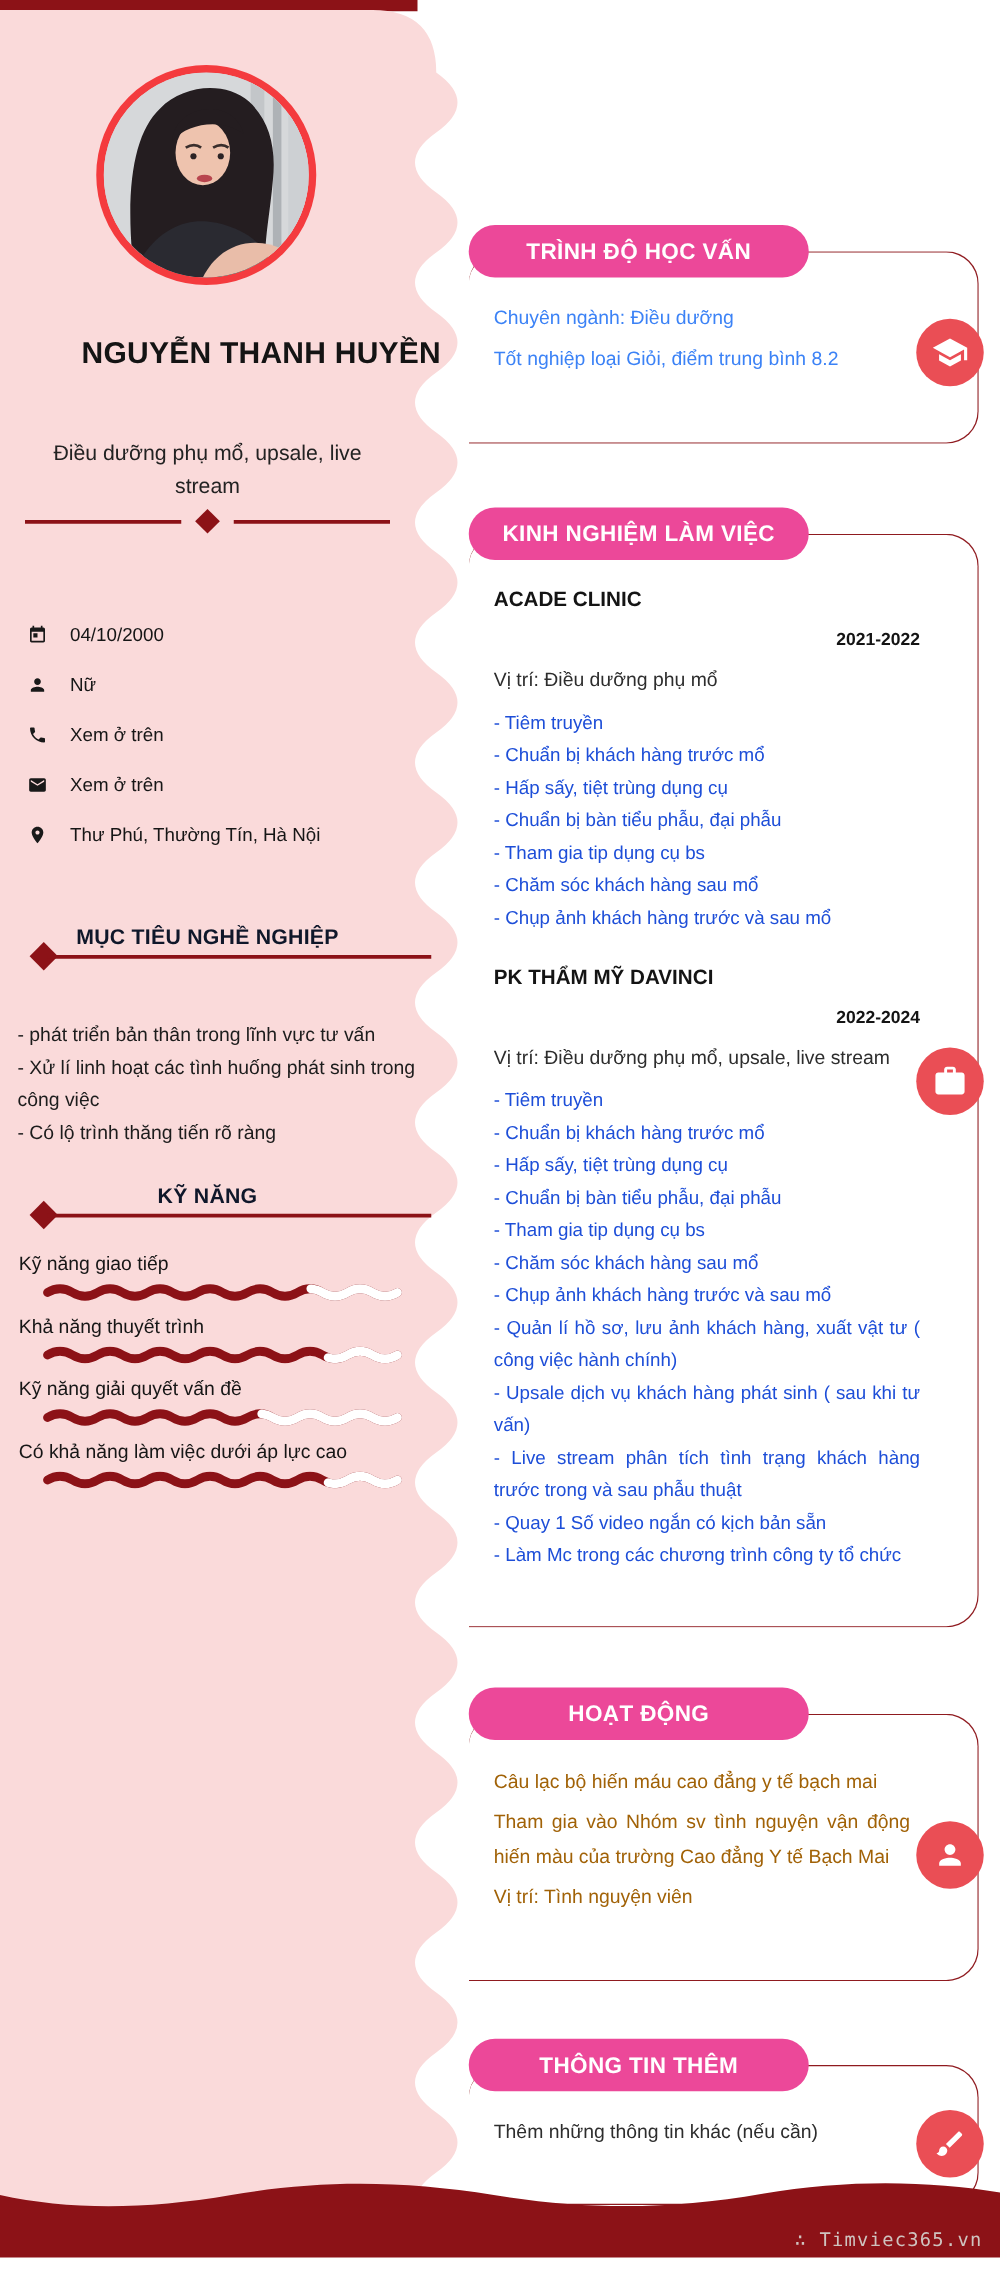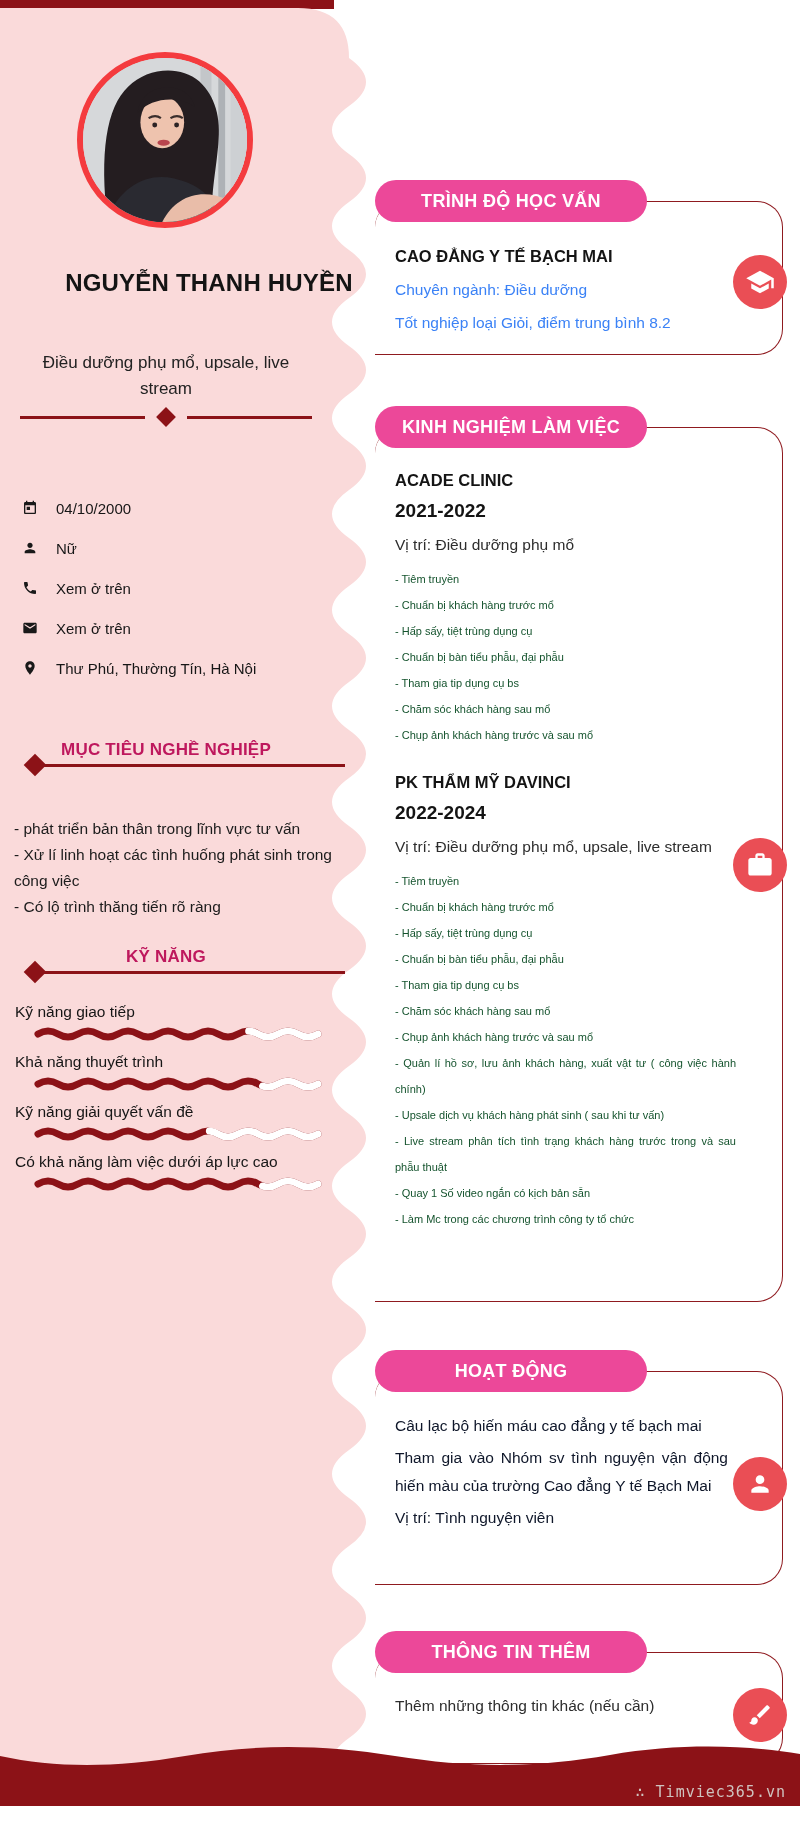--- a/index.html
+++ b/index.html
@@ -17,21 +17,21 @@
   .jobtitle{position:absolute;left:0;top:350px;width:332px;padding:0 24px;box-sizing:border-box;
         text-align:center;font-size:17px;line-height:26px;color:#222;}
   .divider{position:absolute;left:20px;top:409px;width:292px;height:16px;display:flex;align-items:center;}
   .divider .dline{flex:1;height:3px;background:#8c1217;}
   .divider .ddiamond{width:14px;height:14px;background:#8c1217;transform:rotate(45deg);margin:0 14px;flex:none;}
   .contacts{position:absolute;left:22px;top:488px;width:300px;}
   .contact-row{height:40px;display:flex;align-items:center;gap:18px;}
   .contact-row svg{flex:none;}
   .contact-row .cval{font-size:15px;color:#161616;}
   .side-heading{position:absolute;left:0;width:332px;text-align:center;
-        font-size:17px;font-weight:bold;color:#be185d;letter-spacing:.2px;}
+        font-size:17px;font-weight:bold;color:#0f172a;letter-spacing:.2px;}
   .side-rule{position:absolute;left:38px;width:307px;height:2.5px;background:#8c1217;}
   .rule-diamond{position:absolute;left:27px;width:16px;height:16px;background:#8c1217;transform:rotate(45deg);}
   .objective{position:absolute;left:14px;top:816px;width:318px;font-size:15.5px;line-height:26px;
         color:#1c1c1c;text-align:justify;}
   .objective p{margin:0;}
   .skills{position:absolute;left:0;top:1000px;width:350px;}
   .skill-item{position:relative;height:50px;}
   .skill-label{position:absolute;left:15px;top:2px;font-size:15.5px;color:#161616;line-height:20px;}
   .skill-item svg{position:absolute;left:33px;top:27px;}
   
@@ -41,25 +41,25 @@
         display:flex;align-items:center;justify-content:center;color:#fff;font-weight:bold;
         font-size:18px;letter-spacing:.3px;z-index:3;}
   .card{margin-top:21px;border:1.5px solid #8f1a1f;border-left:none;
         border-radius:26px 26px 26px 0;box-sizing:border-box;
         padding:40px 46px 20px 20px;background:transparent;}
   .icon-circle{position:absolute;left:358px;width:54px;height:54px;border-radius:50%;
         background:#ea4e55;display:flex;align-items:center;justify-content:center;z-index:4;}
   .school{font-size:16.5px;font-weight:bold;color:#141414;margin:2px 0 8px 0;line-height:25px;}
   .bodyline{font-size:15.5px;color:#3b82f6;margin:0 0 8px 0;line-height:25px;}
   .company{font-size:16.5px;font-weight:bold;color:#141414;margin:0;line-height:24px;}
-  .period{font-size:19px;font-weight:bold;color:#141414;text-align:left;margin:7px 0 0 0;line-height:24px;}
+  .period{font-size:14px;font-weight:bold;color:#141414;text-align:right;margin:7px 0 0 0;line-height:24px;}
   .position{font-size:15.5px;color:#2d2d2d;margin:9px 0 8px 0;line-height:26px;}
-  .duties p{font-size:11px;color:#14532d;margin:0;line-height:26px;text-align:justify;}
+  .duties p{font-size:15px;color:#1d4ed8;margin:0;line-height:26px;text-align:justify;}
   .job2{margin-top:22px;}
-  .act-line{font-size:15.5px;color:#0f172a;margin:0 8px 4px 0;line-height:28px;text-align:justify;}
+  .act-line{font-size:15.5px;color:#a16207;margin:0 8px 4px 0;line-height:28px;text-align:justify;}
   .note{font-size:15.5px;color:#2d2d2d;margin:0;line-height:26px;}
   .watermark{position:absolute;right:14px;top:1783px;z-index:6;
         font-family:"DejaVu Sans Mono","Liberation Mono",monospace;
         font-size:15px;color:#cfc3bf;letter-spacing:1px;}
 </style>
 </head>
 <body>
 
 <div class="page">
 
@@ -188,21 +188,20 @@
   <div class="main">
 
     <div class="section" style="top:180px;">
       <div class="pill">TRÌNH ĐỘ HỌC VẤN</div>
       <div class="icon-circle" style="top:75px;">
         <svg width="30" height="30" viewBox="0 0 24 24" fill="#ffffff">
             <path d="M12 3L1 9l11 6 9-4.91V17h2V9L12 3zM5 13.18v4L12 21l7-3.82v-4L12 17l-7-3.82z"></path>
           </svg>
       </div>
       <div class="card" style="height:154px;">
-        <p class="school">CAO ĐẲNG Y TẾ BẠCH MAI</p>
         <p class="bodyline">Chuyên ngành: Điều dưỡng</p>
         <p class="bodyline">Tốt nghiệp loại Giỏi, điểm trung bình 8.2</p>
       </div>
     </div>
 
     <div class="section" style="top:406px;">
       <div class="pill">KINH NGHIỆM LÀM VIỆC</div>
       <div class="icon-circle" style="top:432px;">
         <svg width="28" height="28" viewBox="0 0 24 24" fill="#ffffff">
             <path d="M20 6h-4V4c0-1.11-.89-2-2-2h-4c-1.11 0-2 .89-2 2v2H4c-1.11 0-1.99.89-1.99 2L2 19c0 1.11.89 2 2 2h16c1.11 0 2-.89 2-2V8c0-1.11-.89-2-2-2zm-6 0h-4V4h4v2z"></path>

